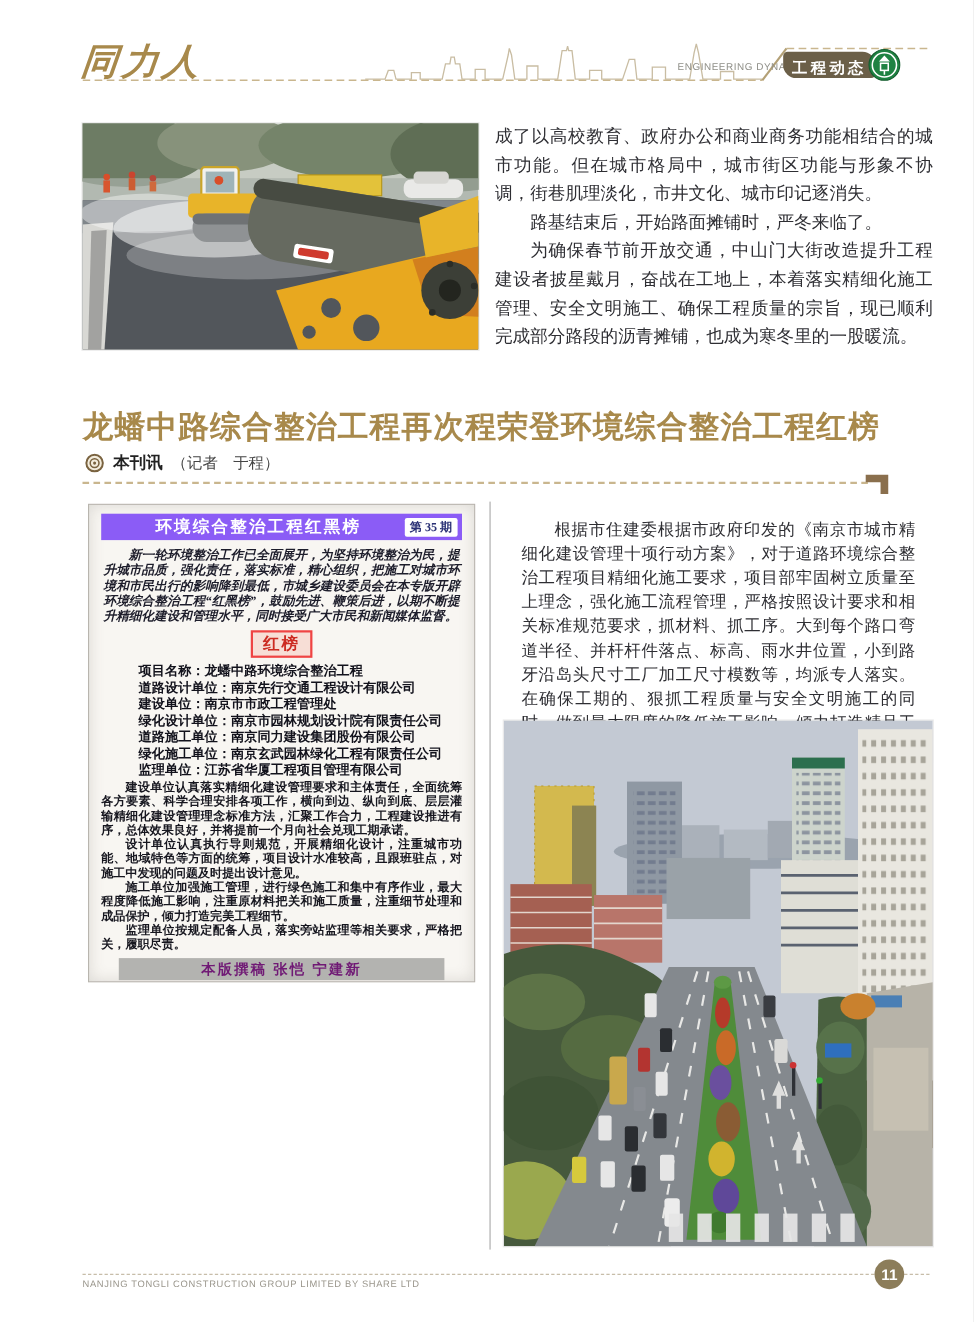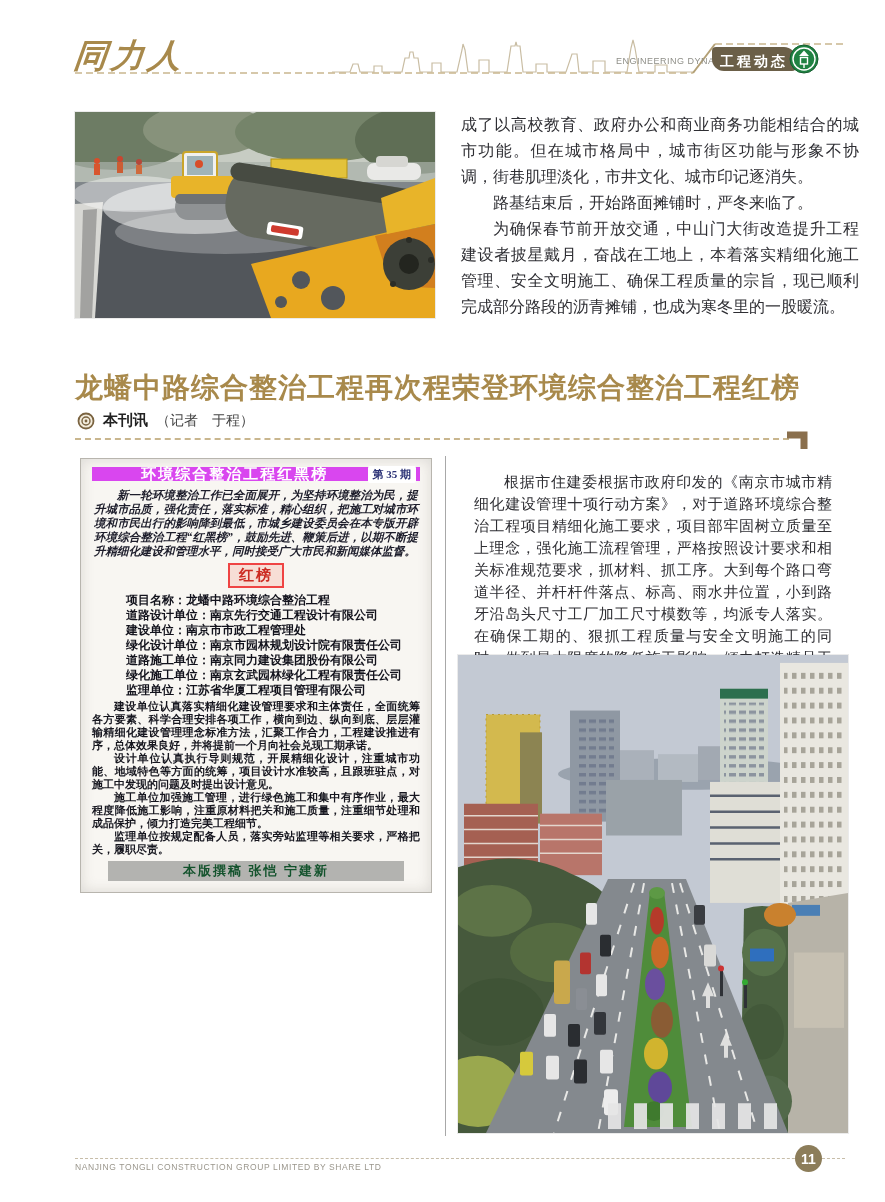--- a/index.html
+++ b/index.html
@@ -26,22 +26,22 @@
     background:#6b5f48;border-radius:4px 12px 4px 12px;
     display:flex;align-items:flex-end;justify-content:center;
     color:#fff;font-family:"Liberation Sans",sans-serif;font-weight:bold;
     font-size:14px;letter-spacing:3px;
   }
   .logo-circle{position:absolute;left:789px;top:44px;width:30px;height:30px;}
   
   .photo{position:absolute;box-shadow:0 0 0 1px rgba(0,0,0,.08);}
   .construction-photo{left:75px;top:112px;width:360px;height:206px;}
   .intro-text{
-    position:absolute;left:461px;top:112px;width:398px;
-    font-size:16px;line-height:26px;text-align:justify;
+    position:absolute;left:450px;top:112px;width:398px;
+    font-size:16px;line-height:26px;text-align:justify;font-family:Liberation Mono, monospace;
   }
   .intro-text p{margin:0;}
   .intro-text p.ind{text-indent:2em;}
   
   .article-title{
     position:absolute;left:75px;top:369px;width:780px;
     font-family:"Liberation Sans","DejaVu Sans",sans-serif;
     font-size:28px;font-weight:bold;color:#a8894b;letter-spacing:1px;white-space:nowrap;
   }
   .byline{position:absolute;left:77px;top:411px;display:flex;align-items:center;gap:8px;}
@@ -52,21 +52,21 @@
   
   .col-divider{position:absolute;left:445px;top:456px;width:1px;height:680px;background:#a8a8a8;}
   
   .doc-photo{
     position:absolute;left:80px;top:458px;width:352px;height:435px;
     background:#f8f6f2;border:1px solid #b8b5ae;
     box-shadow:inset 0 0 14px rgba(90,85,70,.18);
     padding:8px 11px;box-sizing:border-box;overflow:hidden;
   }
   .doc-bar{
-    display:flex;align-items:center;background:#d946ef;height:14px;padding:0 4px 0 10px;
+    display:flex;align-items:center;background:#8b5cf6;height:24px;padding:0 4px 0 10px;
   }
   .doc-bar .doc-title{
     flex:1;text-align:center;color:#fff;font-weight:bold;font-size:15px;letter-spacing:2px;
     font-family:"Liberation Sans",sans-serif;
   }
   .doc-bar .doc-issue{
     background:#fff;color:#2a3175;font-size:11px;font-weight:bold;
     padding:1px 5px;border-radius:2px;white-space:nowrap;
   }
   .doc-intro{
@@ -78,21 +78,21 @@
     border:2px solid #ef4444;background:#f7ded6;color:#cc2b22;
     font-weight:bold;font-size:15px;letter-spacing:2px;
     font-family:"Liberation Sans",sans-serif;
   }
   .doc-fields{margin:0 0 2px 34px;padding:0;list-style:none;
     font-size:12px;line-height:15px;font-weight:bold;color:#12121c;}
   .doc-paras p{margin:0;font-size:11px;line-height:13px;font-weight:600;
     color:#16161f;text-indent:2em;text-align:justify;}
   .doc-credit{
     margin:5px auto 0;width:90%;height:20px;line-height:20px;background:#b3b3b0;
-    text-align:center;font-size:13px;font-weight:bold;color:#14532d;
+    text-align:center;font-size:13px;font-weight:bold;color:#701a75;
     font-family:"Liberation Sans",sans-serif;letter-spacing:2px;
   }
   
   .left-text{
     position:absolute;left:75px;top:903px;width:366px;
     font-size:15.5px;line-height:26px;text-align:justify;
   }
   .left-text p{margin:0;text-indent:2em;}
   
   .right-text{

